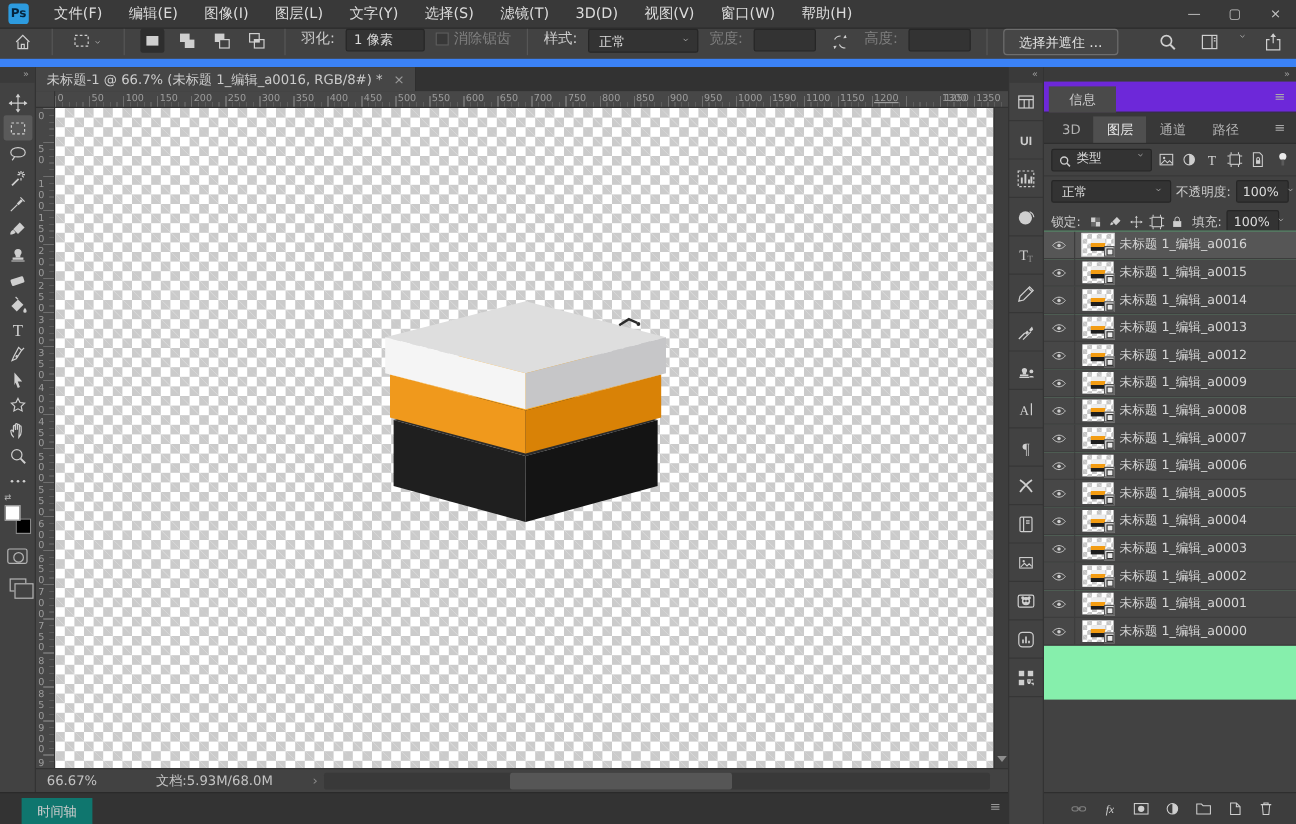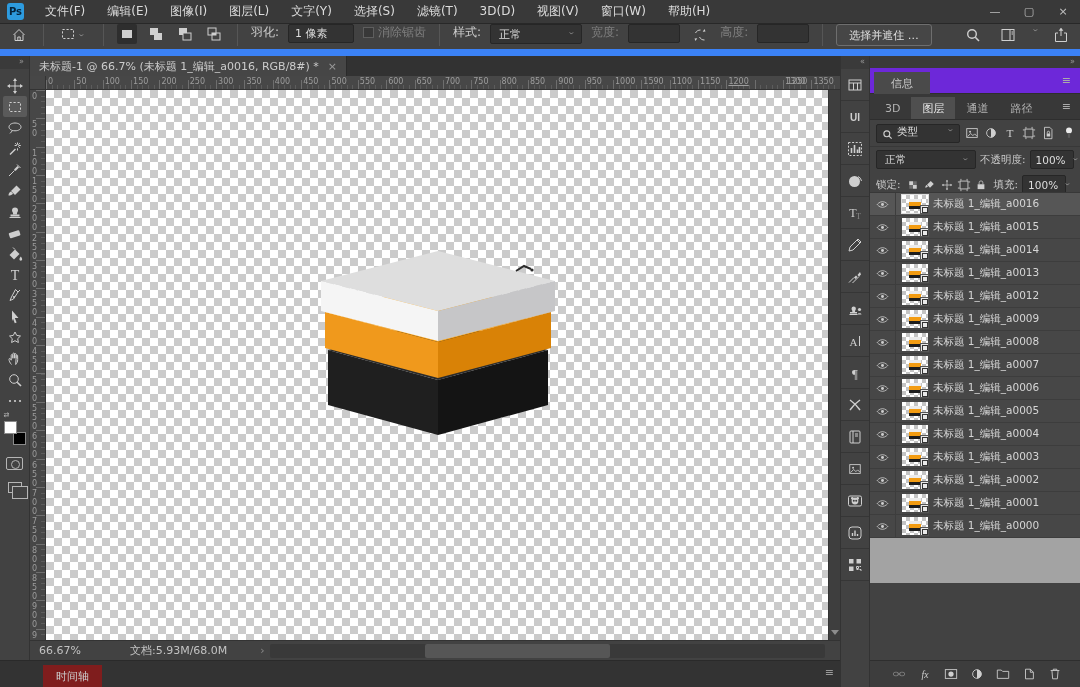--- a/index.html
+++ b/index.html
@@ -80,21 +80,21 @@
          border-right:4px solid transparent;border-top:5px solid #8d8d8d}
   .statusbar{position:absolute;left:0;top:584px;width:810px;height:20px;background:#424242;border-top:1px solid #333;
              display:flex;align-items:center;font-size:11px;color:#c3c3c3}
   .zoomval{padding:0 9px;min-width:46px}
   .docinfo{padding:0 26px 0 40px;white-space:nowrap}
   .schev{color:#8a8a8a;padding:0 7px;font-size:11px}
   .hscroll{position:absolute;left:240px;top:3px;width:555px;height:14px;background:#393939;border-radius:2px}
   .hthumb{position:absolute;left:155px;top:0;width:185px;height:14px;background:#565656;border-radius:2px}
   
   .timelinebar{position:absolute;left:0;top:660px;width:840px;height:27px;background:#333333;border-top:1px solid #2a2a2a}
-  .tl-tab{position:absolute;left:43px;top:4px;height:23px;background:#7f1d1d;color:#cccccc;font-size:11px;
+  .tl-tab{position:absolute;left:18px;top:4px;height:23px;background:#0f766e;color:#cccccc;font-size:11px;
           display:flex;align-items:center;padding:0 13px;white-space:nowrap}
   .tl-menu{position:absolute;right:6px;top:5px;color:#9a9a9a;font-size:11px}
   
   .dockcol{position:absolute;left:840px;top:56px;width:30px;height:631px;background:#424242;
            border-left:1px solid #333;border-right:1px solid #333;display:flex;flex-direction:column;align-items:center}
   .dc-head{width:100%;height:13px;background:#3a3a3a;font-size:8px;color:#9a9a9a;text-align:right;padding:1px 4px;flex:none}
   .dock-icon{width:28px;height:32px;display:flex;align-items:center;justify-content:center;
              border-bottom:1px solid rgba(0,0,0,.18);flex:none}
   
   .rightpanel{position:absolute;left:870px;top:56px;width:210px;height:631px;background:#424242}
@@ -112,21 +112,21 @@
                font-size:10.5px;color:#ddd;padding:0 3px;gap:3px;width:84px;flex:none}
   .kind-select em{font-style:normal;flex:1}
   .f-icon{width:19px;height:19px;display:inline-flex;align-items:center;justify-content:center;flex:none}
   .toggle-wrap{margin-left:auto}
   .blend-row,.lock-row{height:25px;display:flex;align-items:center;padding:0 6px;gap:4px;font-size:10.5px;color:#ccc}
   .blend-row label,.lock-row label{font-size:10.5px;white-space:nowrap}
   .select.blend{width:100px;justify-content:space-between;height:19px;font-size:10.5px}
   .select.small{width:44px;justify-content:space-between;height:19px;padding:0 3px 0 5px;font-size:10.5px}
   .select em{font-style:normal}
   .l-icon{width:17px;height:18px;display:inline-flex;align-items:center;justify-content:center;flex:none}
-  .layers{position:absolute;left:0;top:136px;width:210px;height:391px;overflow:hidden;border-top:1px solid #383838;background:#a3a3a3}
+  .layers{position:absolute;left:0;top:136px;width:210px;height:391px;overflow:hidden;border-top:1px solid #383838;background:#86efac}
   .layer-row{height:23px;display:flex;align-items:center;border-bottom:1px solid #3d3d3d;background:#474747}
   .layer-row.sel{background:#565656}
   .eye-cell{width:26px;display:flex;align-items:center;justify-content:center;border-right:1px solid #3d3d3d;height:100%;flex:none}
   .thumb{width:26px;height:18px;margin-left:6px;position:relative;flex:none;background-color:#fff;
      background-image:linear-gradient(45deg,#c4c4c4 25%,transparent 25%,transparent 75%,#c4c4c4 75%),
                       linear-gradient(45deg,#c4c4c4 25%,transparent 25%,transparent 75%,#c4c4c4 75%);
      background-position:0 0,4px 4px;background-size:8px 8px}
   .layer-row.sel .thumb{box-shadow:0 0 0 1px #dedede}
   .mini-stack{position:absolute;left:7px;top:4px;width:12px;height:10px;
      background:linear-gradient(180deg,#ececec 0 34%,#f39c12 34% 67%,#1d1d1d 67% 100%)}

